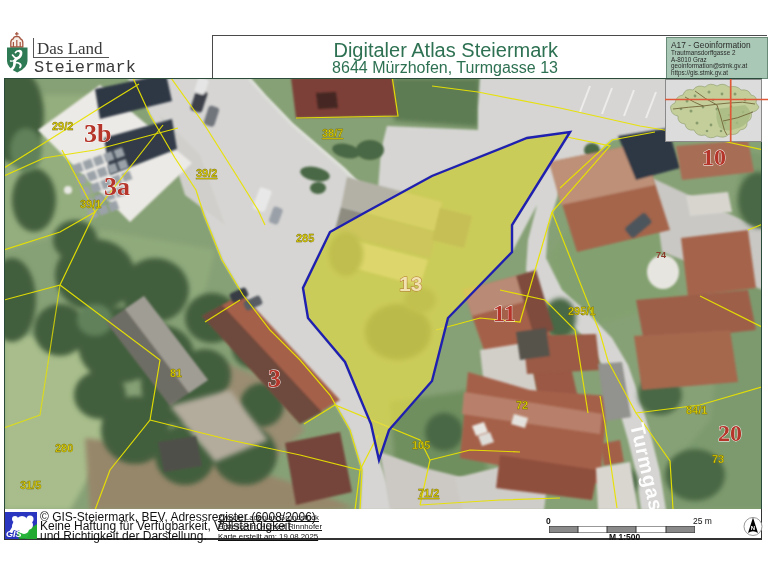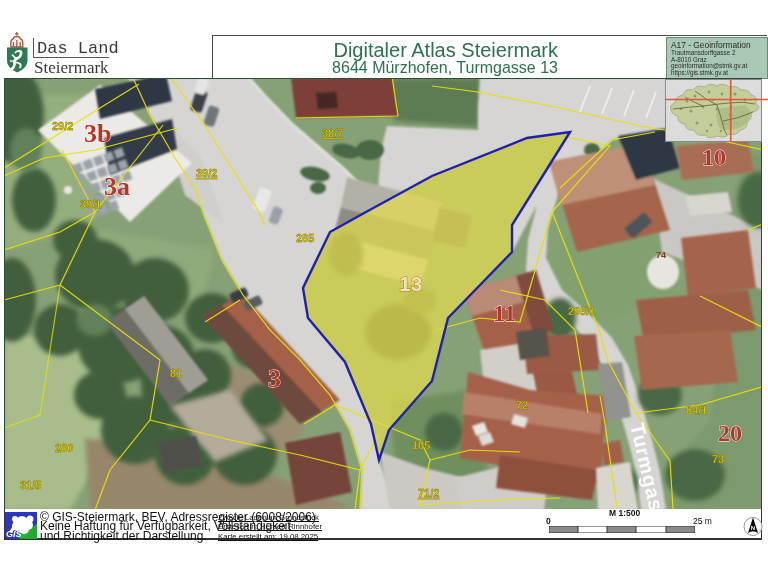--- a/index.html
+++ b/index.html
@@ -23,25 +23,25 @@
     <path d="M12 41 Q15 38 14.5 35 Q14 32 17 30.5 Q20.5 29 21 26 Q21.5 23.5 19.5 23" stroke-width="2.6"></path>
     <path d="M19.5 23 Q17 22.5 15.5 24.5" stroke-width="1.8"></path>
     <path d="M14.5 35 Q18 34 20 36 Q21.5 37.5 20 39.5" stroke-width="1.8"></path>
     <path d="M17 30.5 Q14 29.5 12.5 27" stroke-width="1.6"></path>
     <path d="M10.5 33 Q12.5 33.5 14 32.5" stroke-width="1.4"></path>
   </g>
 </svg>
 
 <div class="abs" style="left:33px;top:38px;width:1px;height:20px;background:#555;"></div>
 
-<div class="abs" style="left:37px;top:39px;width:130px;font-family:Liberation Mono, monospace;font-size:17px;color:#3a3a3a;">Das Land</div>
+<div class="abs" style="left:37px;top:39px;width:130px;font-family:Liberation Serif, serif;font-size:17px;color:#3a3a3a;">Das Land</div>
 
 <div class="abs" style="left:33px;top:57px;width:76px;height:1px;background:#555;"></div>
 
-<div class="abs" style="left:34px;top:58px;width:130px;font-family:Liberation Serif, serif;font-size:17px;color:#3a3a3a;">Steiermark</div>
+<div class="abs" style="left:34px;top:58px;width:130px;font-family:Liberation Mono, monospace;font-size:17px;color:#3a3a3a;">Steiermark</div>
 
 <div class="abs" style="left:212px;top:35px;width:554px;height:43px;border-top:1px solid #4a4a4a;border-left:1px solid #4a4a4a;background:#fff;"></div>
 
 <div class="abs" style="left:212px;top:39px;width:346px;text-align:right;color:#2d7152;font-size:20px;">Digitaler Atlas Steiermark</div>
 
 <div class="abs" style="left:212px;top:59px;width:346px;text-align:right;color:#2d7152;font-size:16px;">8644 Mürzhofen, Turmgasse 13</div>
 
 <div class="abs" style="left:666px;top:37px;width:102px;height:42px;background:#a9c9b6;border:1px solid #6a8a78;box-sizing:border-box;"></div>
 
 <div class="abs" style="left:671px;top:40px;font-size:8.4px;color:#2a2a2a;text-align:center;">A17 - Geoinformation</div>
@@ -388,21 +388,21 @@
     <path d="M4 20 Q10 12 8 6 L11 8 Q12 14 7 21 Z"></path>
   </g>
   <text x="1" y="25" font-size="9" font-style="italic" font-weight="bold" fill="#ffffff" font-family="'Liberation Sans',sans-serif">GIS</text>
 </svg>
 
 <div class="abs" style="left:40px;top:513px;font-size:12px;color:#111;line-height:9.3px;">© GIS-Steiermark, BEV, Adressregister (6008/2006)<br>Keine Haftung für Verfügbarkeit, Vollständigkeit<br>und Richtigkeit der Darstellung.</div>
 
 <div class="abs" style="left:218px;top:513px;font-size:7.8px;color:#111;line-height:9.3px;text-decoration:underline;">Zweck: Lageplan Grundstück<br>Ersteller*in: Herbert Rinnhofer<br>Karte erstellt am: 19.08.2025</div>
 
 <div class="abs" style="left:546px;top:516px;font-size:8.5px;font-weight:bold;color:#111;">0</div>
-<div class="abs" style="left:609px;top:508px;font-size:8.5px;font-weight:bold;color:#111;">M 1:500</div>
+<div class="abs" style="left:609px;top:532px;font-size:8.5px;font-weight:bold;color:#111;">M 1:500</div>
 <div class="abs" style="left:693px;top:516px;font-size:8.5px;font-weight:normal;color:#111;">25 m</div>
 
 <svg class="abs" style="left:549px;top:526px" width="146" height="7" viewBox="0 0 146 7">
   <rect x="0" y="0" width="146" height="7" fill="#ffffff" stroke="#333" stroke-width="1"></rect>
   <rect x="0" y="0" width="29" height="7" fill="#8a8a8a" stroke="#333" stroke-width="1"></rect>
   <rect x="58" y="0" width="29" height="7" fill="#8a8a8a" stroke="#333" stroke-width="1"></rect>
   <rect x="117" y="0" width="29" height="7" fill="#8a8a8a" stroke="#333" stroke-width="1"></rect>
 </svg>
 
 <svg class="abs" style="left:743px;top:516px" width="20" height="21" viewBox="0 0 20 21">

